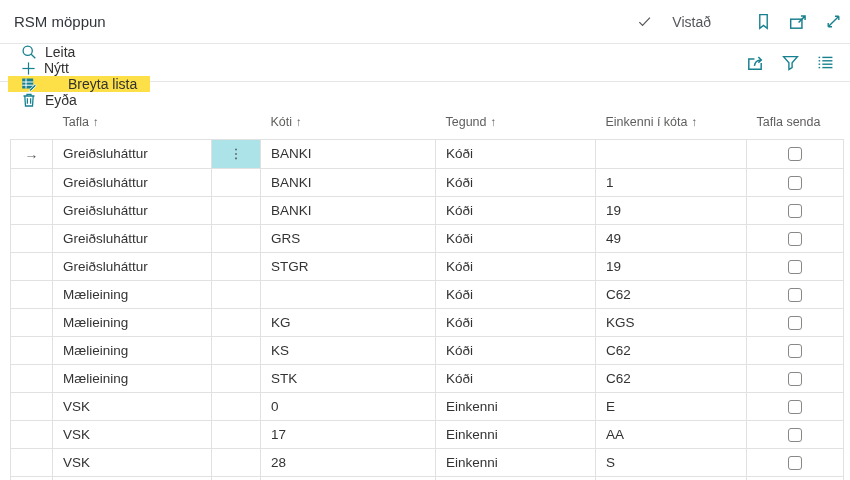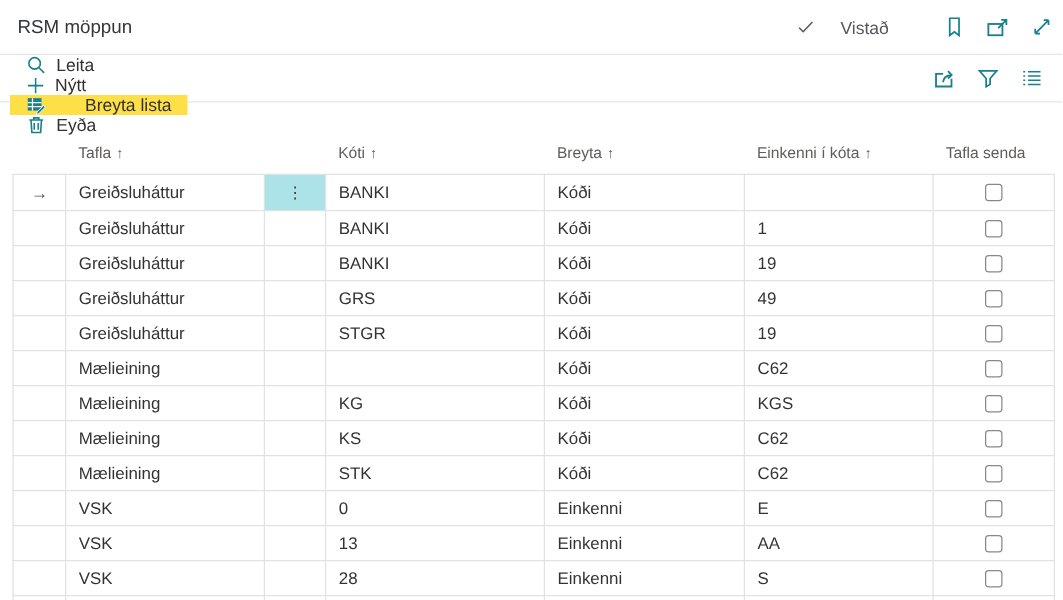--- a/index.html
+++ b/index.html
@@ -148,21 +148,21 @@
       <col style="width:160px">
       <col style="width:151px">
     <col style="width:97px">
   </colgroup>
   <thead>
       <tr>
         <th><span></span></th>
         <th><span>Tafla</span><span class="sort">↑</span></th>
         <th><span></span></th>
         <th><span>Kóti</span><span class="sort">↑</span></th>
-        <th><span>Breyta</span><span class="sort">↑</span></th>
+        <th><span>Tegund</span><span class="sort">↑</span></th>
         <th><span>Einkenni í kóta</span><span class="sort">↑</span></th>
         <th><span>Tafla senda</span></th>
       </tr>
     </thead>
   <tbody>
       <tr>
     <td class="gutter">→</td>
     <td>Greiðsluháttur</td>
     <td class="menu-col focus-cell">⋮</td>
     <td>BANKI</td>
@@ -248,21 +248,21 @@
     <td class="menu-col"></td>
     <td>0</td>
     <td>Einkenni</td>
     <td>E</td>
     <td class="cb-col"><span class="cb"></span></td>
   </tr>
       <tr>
     <td class="gutter"></td>
     <td>VSK</td>
     <td class="menu-col"></td>
-    <td>13</td>
+    <td>17</td>
     <td>Einkenni</td>
     <td>AA</td>
     <td class="cb-col"><span class="cb"></span></td>
   </tr>
       <tr>
     <td class="gutter"></td>
     <td>VSK</td>
     <td class="menu-col"></td>
     <td>28</td>
     <td>Einkenni</td>

